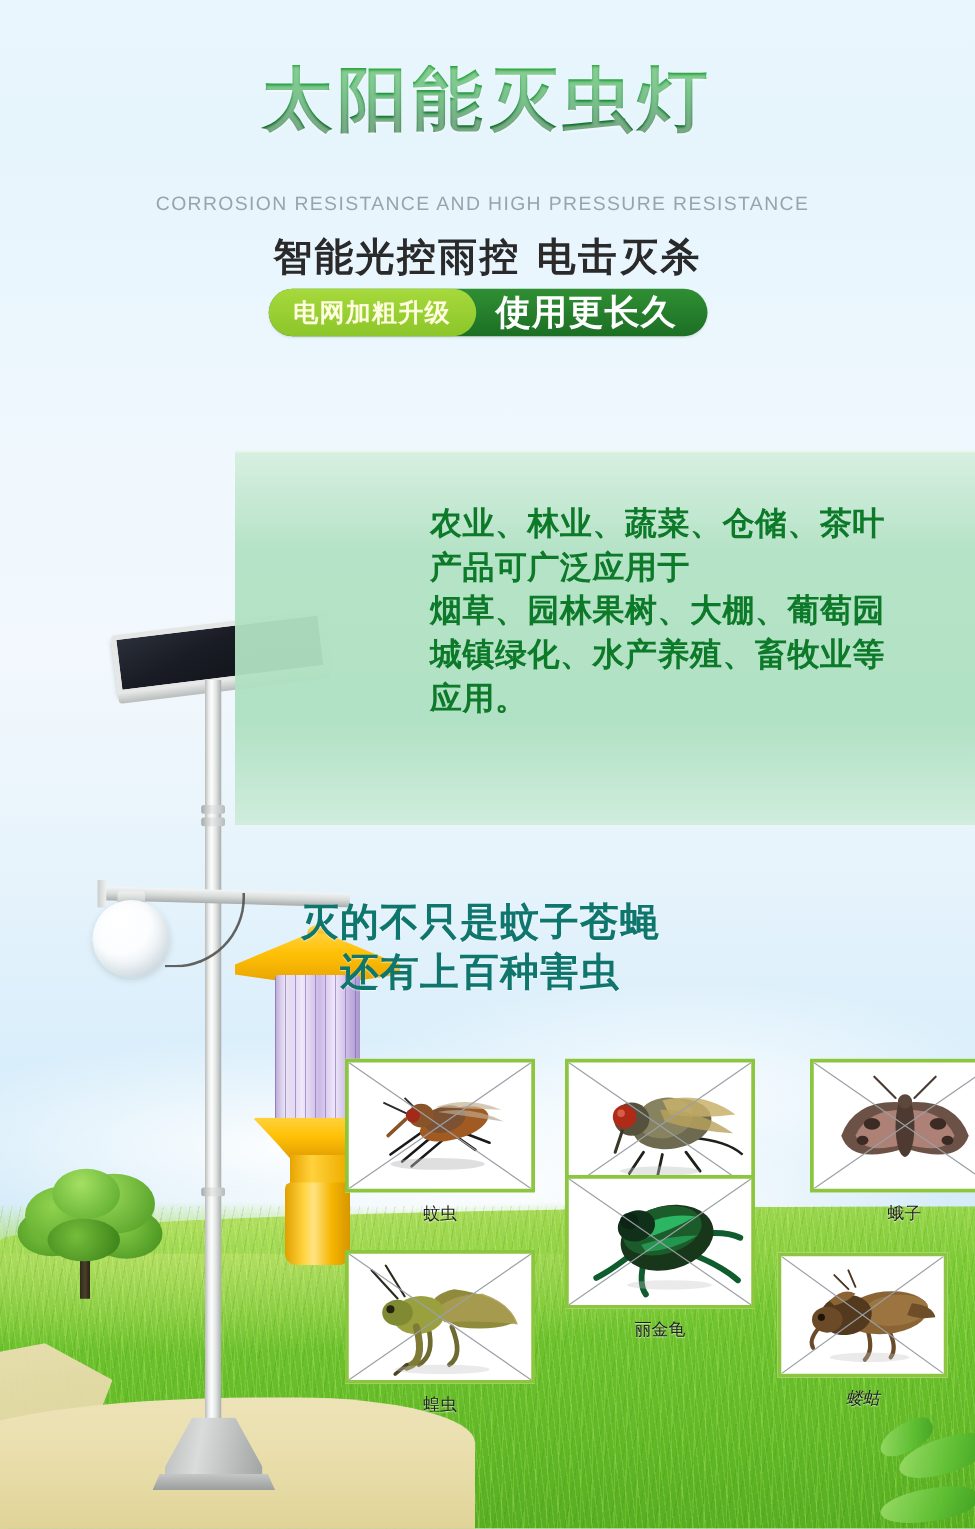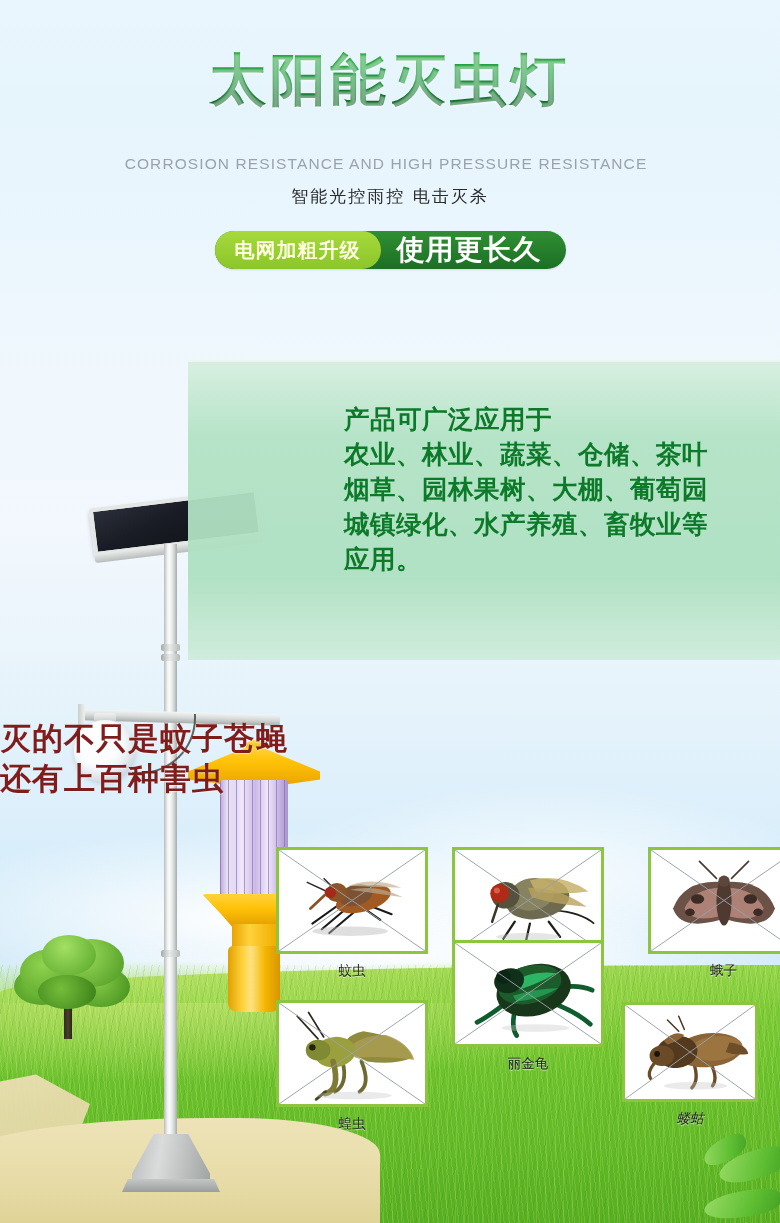--- a/index.html
+++ b/index.html
@@ -199,21 +199,21 @@
     text-shadow:0 2px 2px rgba(255,255,255,.45);
     white-space:nowrap;
   }
   .title-en{
     position:absolute; left:0; top:155px; width:772px; text-align:center;
     font-size:15.5px; letter-spacing:1.1px; color:#9aa3ac;
     font-family:"Liberation Sans",sans-serif;
   }
   .subtitle{
     position:absolute; left:0; top:185px; width:780px; text-align:center;
-    font-size:17px; font-weight:normal; color:#2a2a2a; letter-spacing:2px;
+    font-size:31px; font-weight:bold; color:#2a2a2a; letter-spacing:2px;
     font-family:"DejaVu Serif","Liberation Serif",serif;
   }
   .badges{
     position:absolute; left:0; top:231px; width:780px;
     display:flex; justify-content:center; align-items:flex-start;
   }
   .badge-group{
     display:flex; align-items:center;
     background:linear-gradient(180deg,#2f8f33,#1c6f24);
     border-radius:22px; height:38px; padding-right:18px;
@@ -240,22 +240,22 @@
   .apps-inner{
     position:absolute; left:156px; top:40px; width:420px;
     color:#0d7a2a; font-size:25.5px; font-weight:bold; line-height:35px;
     letter-spacing:.5px;
     font-family:"DejaVu Sans","Liberation Sans",sans-serif;
   }
   .apps-inner div{ white-space:nowrap; }
 
   
   .pest-head{
-    position:absolute; left:0; top:718px; width:768px; text-align:left;
-    color:#7f1d1d; font-size:31px; font-weight:bold; line-height:40px;
+    position:absolute; left:0; top:718px; width:768px; text-align:center;
+    color:#0f766e; font-size:31px; font-weight:bold; line-height:40px;
     letter-spacing:1px;
     font-family:"DejaVu Sans","Liberation Sans",sans-serif;
     text-shadow:0 1px 1px rgba(255,255,255,.6);
   }
 
   
   .bug-grid{ position:absolute; left:0; top:0; width:780px; height:1223px; }
   .bug-cell{ position:absolute; }
   .bug-box{
     position:absolute; left:0; top:0;
@@ -339,22 +339,22 @@
   <div class="subtitle">智能光控雨控  电击灭杀</div>
   <div class="badges">
     <div class="badge-group">
       <div class="badge-a">电网加粗升级</div>
       <div class="badge-b">使用更长久</div>
     </div>
   </div>
 
   <div class="apps-panel">
     <div class="apps-inner">
+      <div>农业、林业、蔬菜、仓储、茶叶</div>
       <div>产品可广泛应用于</div>
-      <div>农业、林业、蔬菜、仓储、茶叶</div>
       <div>烟草、园林果树、大棚、葡萄园</div>
       <div>城镇绿化、水产养殖、畜牧业等</div>
       <div>应用。</div>
     </div>
   </div>
 
   <div class="pest-head">
     <div>灭的不只是蚊子苍蝇</div>
     <div>还有上百种害虫</div>
   </div>

